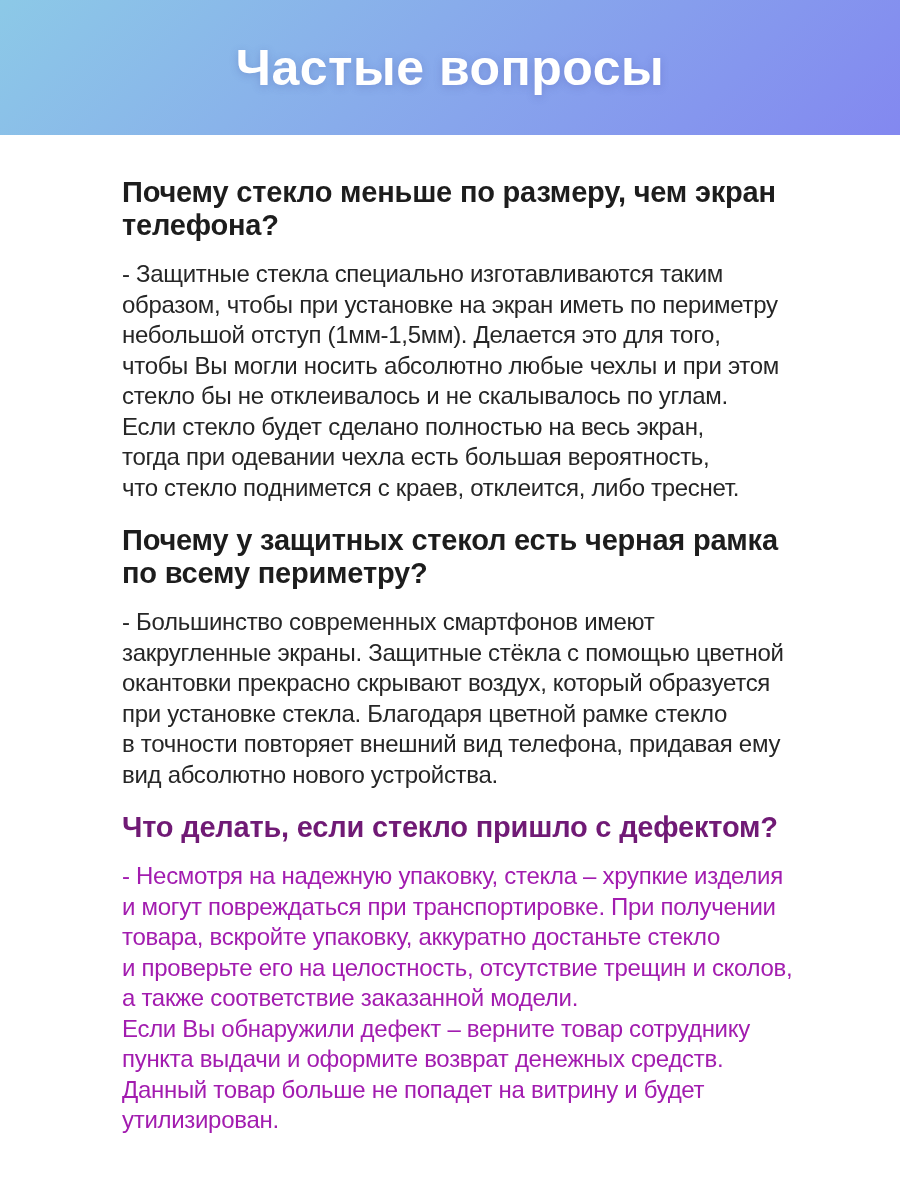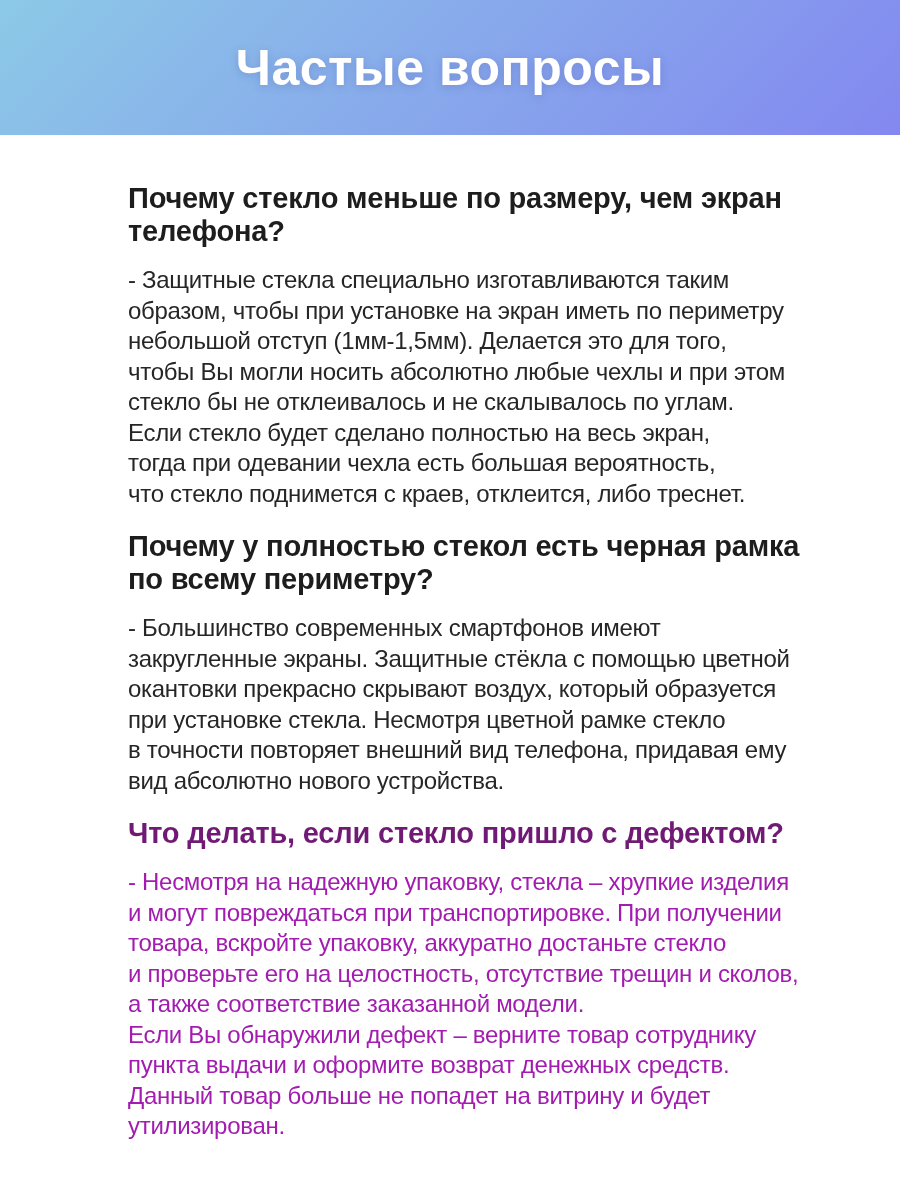--- a/index.html
+++ b/index.html
@@ -26,21 +26,21 @@
     font-size: 50px;
     font-weight: bold;
     letter-spacing: 0.5px;
     color: #ffffff;
     text-shadow: 0 2px 8px rgba(70, 80, 160, 0.28);
   }
   .content {
     padding: 31px 0 0 112px;
   }
   .faq-section {
-    margin: 16px;
+    margin: 10px;
   }
   .faq-question {
     margin: 0 0 17px 0;
     font-size: 29px;
     line-height: 33px;
     font-weight: bold;
     letter-spacing: -0.2px;
     color: #1d1d1d;
     white-space: pre-line;
   }
@@ -69,26 +69,26 @@
 образом, чтобы при установке на экран иметь по периметру
 небольшой отступ (1мм-1,5мм). Делается это для того,
 чтобы Вы могли носить абсолютно любые чехлы и при этом
 стекло бы не отклеивалось и не скалывалось по углам.
 Если стекло будет сделано полностью на весь экран,
 тогда при одевании чехла есть большая вероятность,
 что стекло поднимется с краев, отклеится, либо треснет.</p>
   </section>
 
   <section class="faq-section">
-    <h2 class="faq-question" style="color: rgb(29, 29, 29);">Почему у полностью стекол есть черная рамка
+    <h2 class="faq-question" style="color: rgb(29, 29, 29);">Почему у защитных стекол есть черная рамка
 по всему периметру?</h2>
     <p class="faq-answer" style="color: rgb(38, 38, 38);">- Большинство современных смартфонов имеют
 закругленные экраны. Защитные стёкла с помощью цветной
 окантовки прекрасно скрывают воздух, который образуется
-при установке стекла. Несмотря цветной рамке стекло
+при установке стекла. Благодаря цветной рамке стекло
 в точности повторяет внешний вид телефона, придавая ему
 вид абсолютно нового устройства.</p>
   </section>
 
   <section class="faq-section">
     <h2 class="faq-question" style="color: #701a75;">Что делать, если стекло пришло с дефектом?</h2>
     <p class="faq-answer" style="color: #a21caf;">- Несмотря на надежную упаковку, стекла – хрупкие изделия
 и могут повреждаться при транспортировке. При получении
 товара, вскройте упаковку, аккуратно достаньте стекло
 и проверьте его на целостность, отсутствие трещин и сколов,

